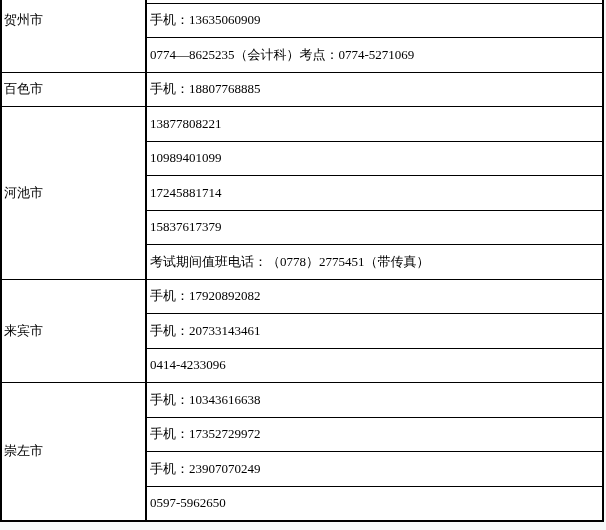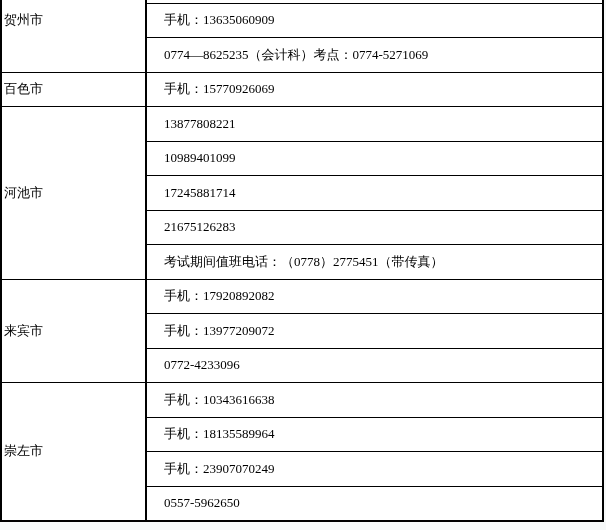--- a/index.html
+++ b/index.html
@@ -35,21 +35,21 @@
     vertical-align: middle;
     white-space: nowrap;
     overflow: hidden;
     background: #ffffff;
   }
   td.city-cell {
     border-right: 2px solid #000000;
     padding-left: 2px;
   }
   td.phone-cell {
-    padding-left: 17px;
+    padding-left: 3px;
   }
 </style>
 </head>
 <body>
 
 <div class="viewport">
   <table class="contact-table">
     <colgroup>
       <col class="col-city">
       <col class="col-phone">
@@ -62,59 +62,59 @@
       </tr>
       <tr>
         <td class="phone-cell">手机：13635060909</td>
       </tr>
       <tr>
         <td class="phone-cell">0774—8625235（会计科）考点：0774-5271069</td>
       </tr>
 
       <tr>
         <td class="city-cell">百色市</td>
-        <td class="phone-cell">手机：15770926069</td>
+        <td class="phone-cell">手机：18807768885</td>
       </tr>
 
       <tr>
         <td class="city-cell" rowspan="5">河池市</td>
         <td class="phone-cell">13877808221</td>
       </tr>
       <tr>
         <td class="phone-cell">10989401099</td>
       </tr>
       <tr>
         <td class="phone-cell">17245881714</td>
       </tr>
       <tr>
-        <td class="phone-cell">21675126283</td>
+        <td class="phone-cell">15837617379</td>
       </tr>
       <tr>
         <td class="phone-cell">考试期间值班电话：（0778）2775451（带传真）</td>
       </tr>
 
       <tr>
         <td class="city-cell" rowspan="3">来宾市</td>
         <td class="phone-cell">手机：17920892082</td>
       </tr>
       <tr>
-        <td class="phone-cell">手机：13977209072</td>
+        <td class="phone-cell">手机：20733143461</td>
       </tr>
       <tr>
-        <td class="phone-cell">0772-4233096</td>
+        <td class="phone-cell">0414-4233096</td>
       </tr>
 
       <tr>
         <td class="city-cell" rowspan="4">崇左市</td>
         <td class="phone-cell">手机：10343616638</td>
       </tr>
       <tr>
-        <td class="phone-cell">手机：18135589964</td>
+        <td class="phone-cell">手机：17352729972</td>
       </tr>
       <tr>
         <td class="phone-cell">手机：23907070249</td>
       </tr>
       <tr>
-        <td class="phone-cell">0557-5962650</td>
+        <td class="phone-cell">0597-5962650</td>
       </tr>
     </tbody>
   </table>
 </div>
 
 </body></html>

